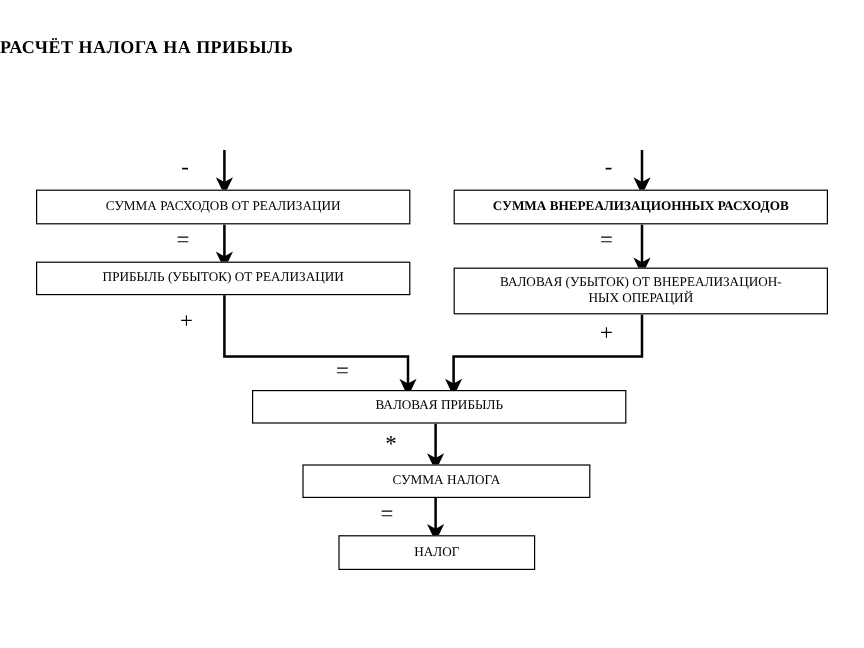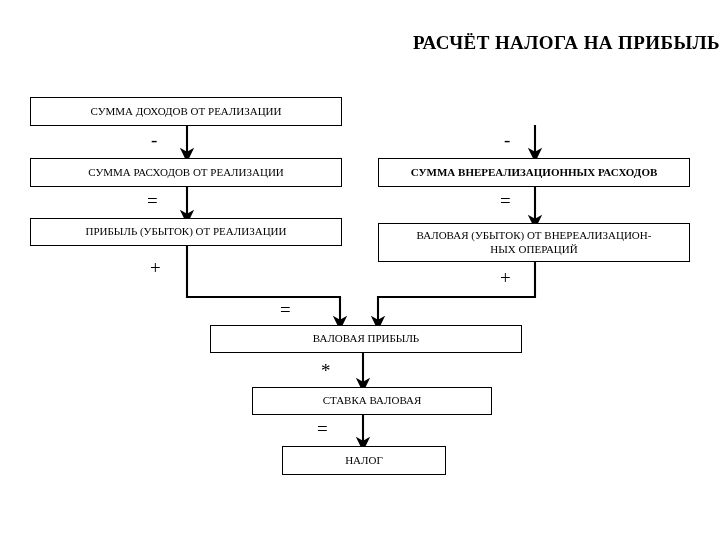--- a/index.html
+++ b/index.html
@@ -14,22 +14,22 @@
     background: #ffffff;
     overflow: hidden;
     font-family: "Liberation Serif", "DejaVu Serif", serif;
     color: #000000;
   }
   #title {
     position: absolute;
     left: 0;
     top: 32px;
     width: 720px;
-    text-align: right;
-    font-size: 19px;
+    text-align: left;
+    font-size: 15px;
     font-weight: bold;
     letter-spacing: 0.4px;
     font-family: "Liberation Serif", "DejaVu Serif", serif;
   }
   .box {
     position: absolute;
     box-sizing: border-box;
     border: 1.4px solid #000000;
     background: #ffffff;
     display: flex;
@@ -86,23 +86,20 @@
       <path d="M187,245 L187,297 L340,297 L340,323" marker-end="url(#arrow)"></path>
 
       <path d="M535,262 L535,297 L378,297 L378,323" marker-end="url(#arrow)"></path>
 
       <path d="M363,353 L363,385" marker-end="url(#arrow)"></path>
 
       <path d="M363,414 L363,444" marker-end="url(#arrow)"></path>
     </g>
   </svg>
 
-  <div class="box" style="left:30px; top:97px; width:312px; height:29px;">
-    <span class="txt">СУММА ДОХОДОВ ОТ РЕАЛИЗАЦИИ</span>
-  </div>
 
   <div class="box" style="left:30px; top:158px; width:312px; height:29px;">
     <span class="txt">СУММА РАСХОДОВ ОТ РЕАЛИЗАЦИИ</span>
   </div>
 
   <div class="box" style="left:30px; top:218px; width:312px; height:28px;">
     <span class="txt">ПРИБЫЛЬ (УБЫТОК) ОТ РЕАЛИЗАЦИИ</span>
   </div>
 
 
@@ -113,21 +110,21 @@
   <div class="box" style="left:378px; top:223px; width:312px; height:39px; flex-direction:column;">
     <span class="txt">ВАЛОВАЯ (УБЫТОК) ОТ ВНЕРЕАЛИЗАЦИОН-</span>
     <span class="txt">НЫХ ОПЕРАЦИЙ</span>
   </div>
 
   <div class="box" style="left:210px; top:325px; width:312px; height:28px;justify-content:flex-end;">
     <span class="txt">ВАЛОВАЯ ПРИБЫЛЬ</span>
   </div>
 
   <div class="box" style="left:252px; top:387px; width:240px; height:28px;">
-    <span class="txt">СТАВКА ВАЛОВАЯ</span>
+    <span class="txt">СУММА НАЛОГА</span>
   </div>
 
   <div class="box" style="left:282px; top:446px; width:164px; height:29px;">
     <span class="txt">НАЛОГ</span>
   </div>
 
   <div class="op" style="left:151px; top:130px;">-</div>
   <div class="op" style="left:147px; top:191px;">=</div>
   <div class="op" style="left:150px; top:258px;">+</div>
 

